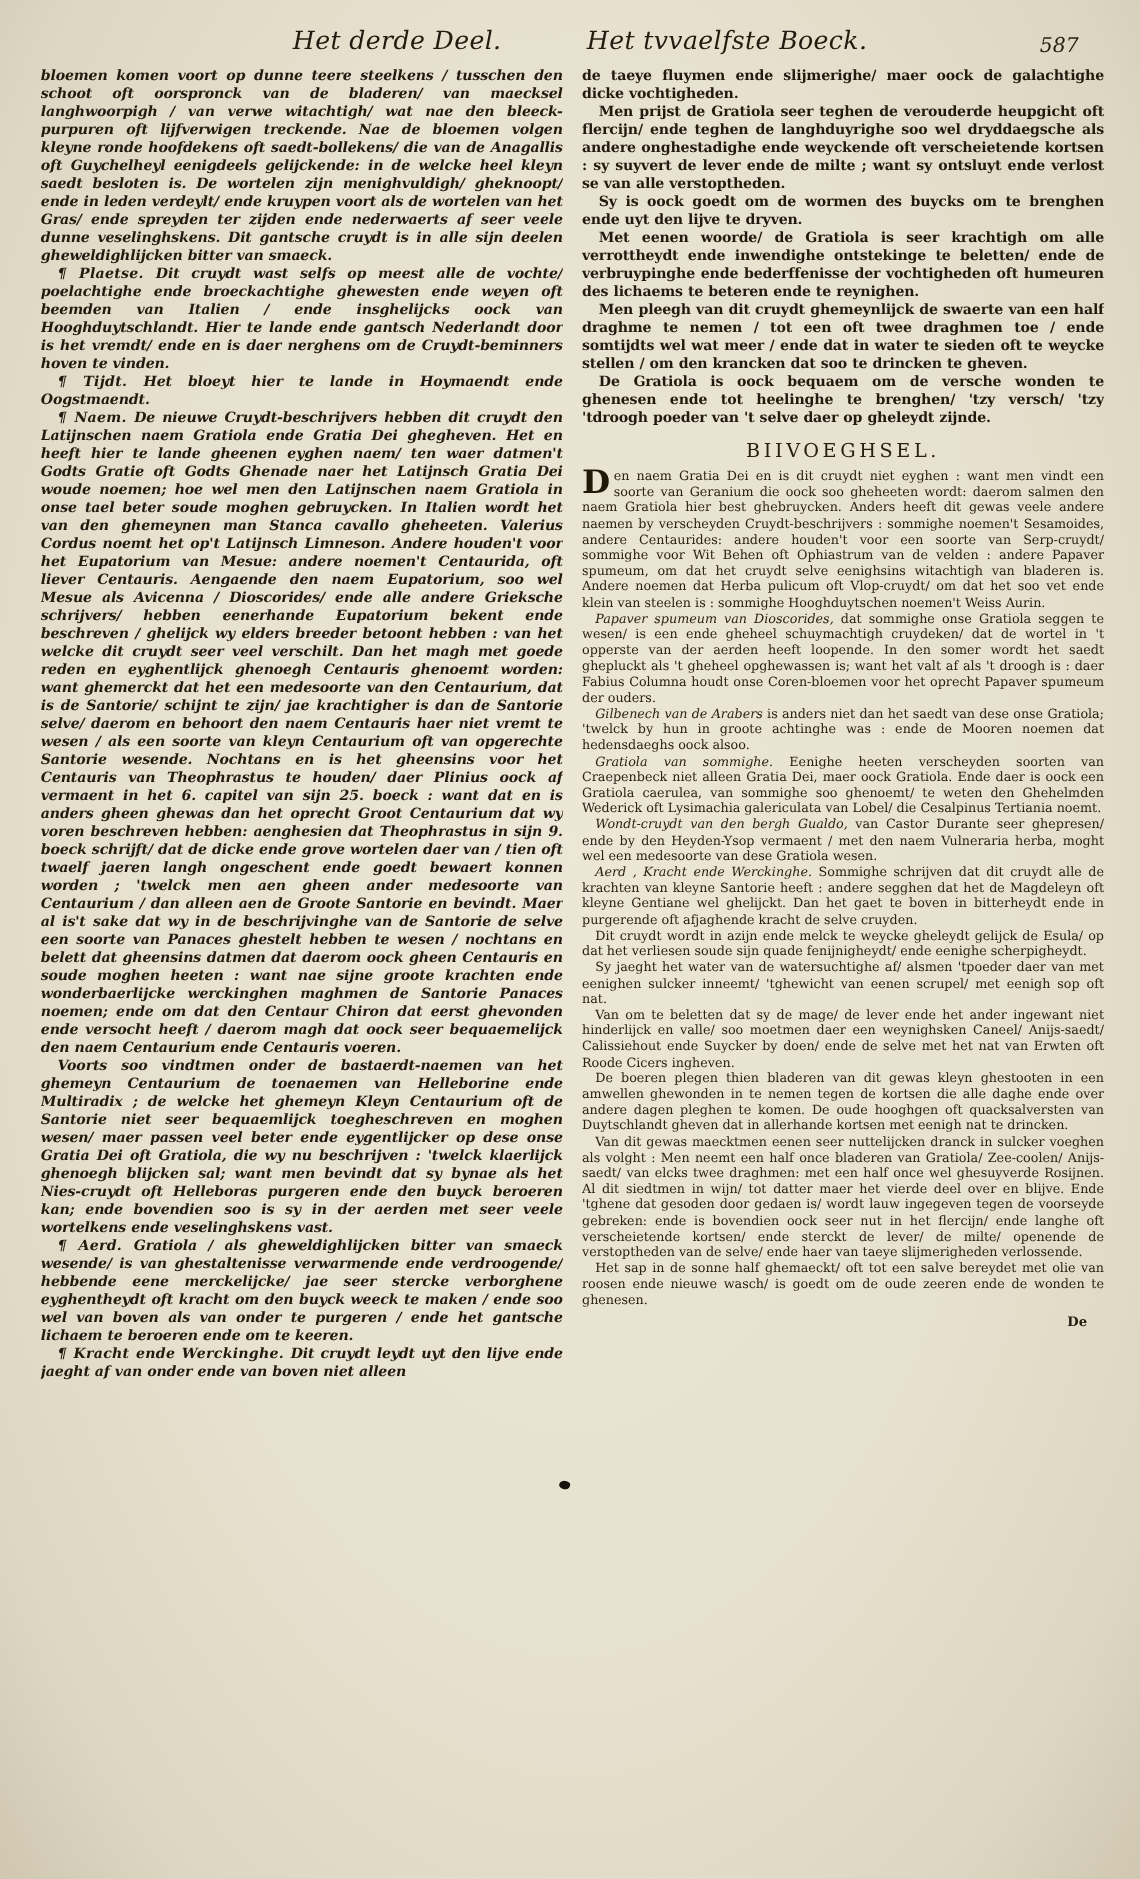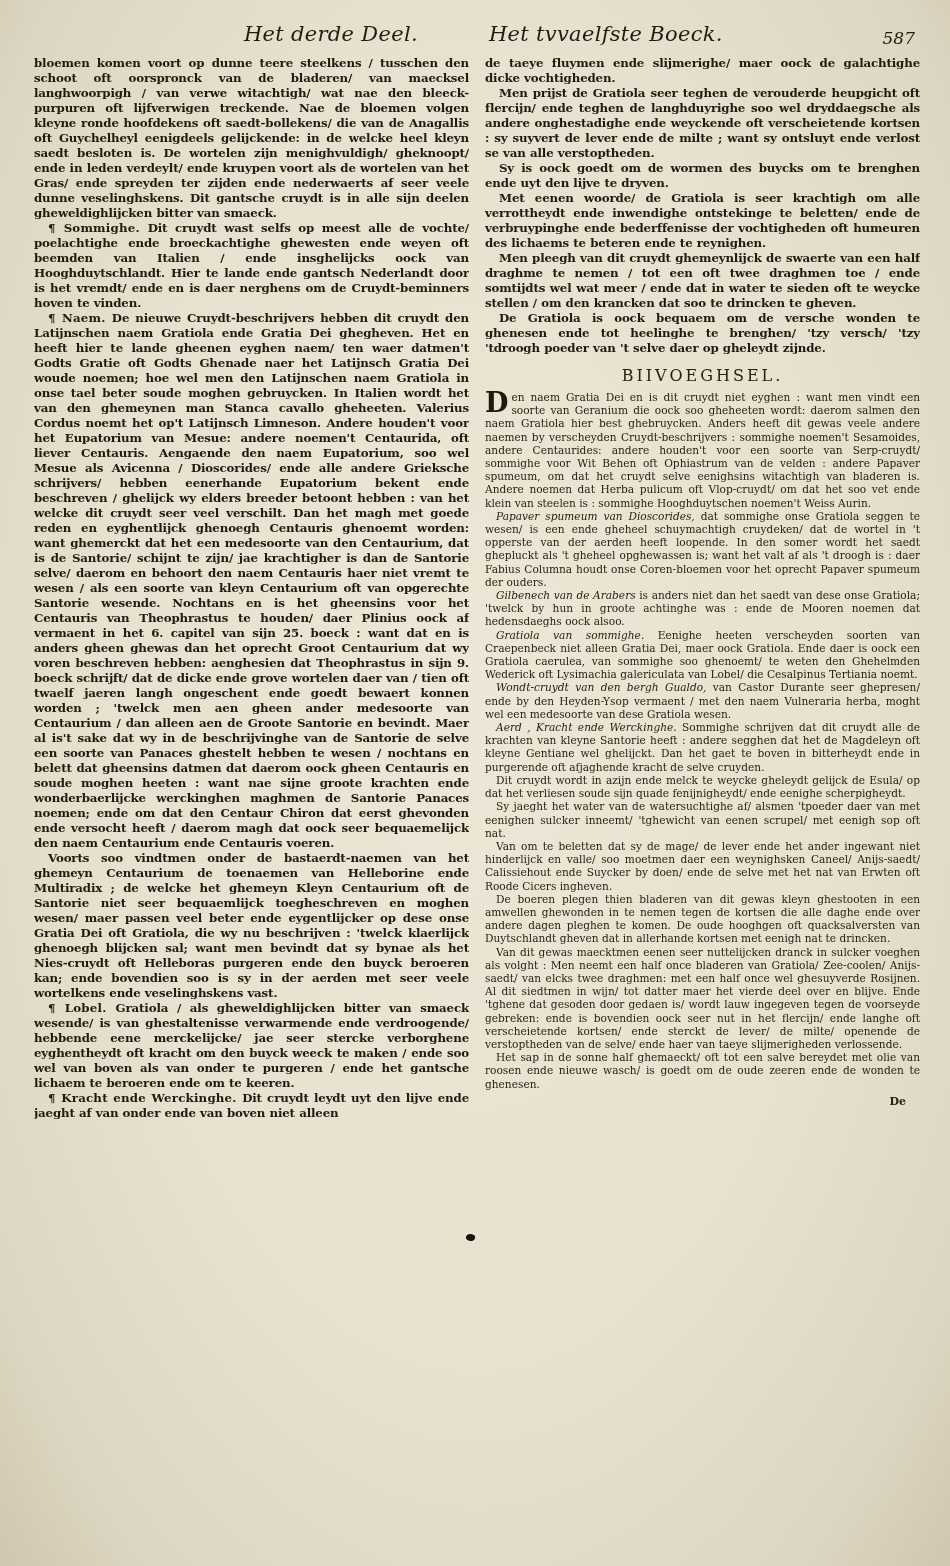--- a/index.html
+++ b/index.html
@@ -12,24 +12,24 @@
     background:
       radial-gradient(ellipse at 50% 45%, #ece7d6 0%, #e7e1cf 55%, #ddd6c2 85%, #cfc7b0 100%);
     color:#241b10;
     font-family:"DejaVu Serif", serif;
     overflow:hidden;
   }
   .header{position:relative;height:34px;}
   .running-title{position:absolute;top:0;font-style:italic;font-size:21px;letter-spacing:.3px;}
   .running-title.left{left:210px;}
   .running-title.right{left:455px;}
-  .page-number{position:absolute;top:6px;right:5px;font-style:italic;font-size:17px;text-align:right;}
+  .page-number{position:absolute;top:6px;right:21px;font-style:italic;font-size:17px;text-align:right;}
   .columns{display:flex;gap:16px;height:1488px;}
   .col{box-sizing:border-box;overflow:hidden;}
-  .col-left{width:442px;}
+  .col-left{width:442px;font-style:italic;}
   .col-right{width:442px;}
   .para{margin:0;text-align:justify;}
   .blackletter .para{
     font-size:11.8px;line-height:15px;font-weight:700;
     letter-spacing:-.15px;word-spacing:.3px;color:#221a0f;
   }
   .indent{text-indent:14px;}
   .lead{font-weight:700;}
   .blackletter .lead{letter-spacing:.2px;}
   .section-heading{
@@ -59,24 +59,25 @@
 <div class="page">
   <div class="header">
     <span class="running-title left">Het derde Deel.</span>
     <span class="running-title right">Het tvvaelfste Boeck.</span>
     <span class="page-number">587</span>
   </div>
 
   <div class="columns">
     <div class="col col-left blackletter">
         <p class="para">bloemen komen voort op dunne teere steelkens / tusschen den schoot oft oorspronck van de bladeren/ van maecksel langhwoorpigh / van verwe witachtigh/ wat nae den bleeck-purpuren oft lijfverwigen treckende. Nae de bloemen volgen kleyne ronde hoofdekens oft saedt-bollekens/ die van de Anagallis oft Guychelheyl eenigdeels gelijckende: in de welcke heel kleyn saedt besloten is. De wortelen zijn menighvuldigh/ gheknoopt/ ende in leden verdeylt/ ende kruypen voort als de wortelen van het Gras/ ende spreyden ter zijden ende nederwaerts af seer veele dunne veselinghskens. Dit gantsche cruydt is in alle sijn deelen gheweldighlijcken bitter van smaeck.</p>
-        <p class="para indent"><span class="lead">¶ Sommighe. </span>Dit cruydt wast selfs op meest alle de vochte/ poelachtighe ende broeckachtighe ghewesten ende weyen oft beemden van Italien / ende insghelijcks oock van Hooghduytschlandt. Hier te lande ende gantsch Nederlandt door is het vremdt/ ende en is daer nerghens om de Cruydt-beminners hoven te vinden.</p>
+        <p class="para indent"><span class="lead">¶ Plaetse. </span>Dit cruydt wast selfs op meest alle de vochte/ poelachtighe ende broeckachtighe ghewesten ende weyen oft beemden van Italien / ende insghelijcks oock van Hooghduytschlandt. Hier te lande ende gantsch Nederlandt door is het vremdt/ ende en is daer nerghens om de Cruydt-beminners hoven te vinden.</p>
+        <p class="para indent"><span class="lead">¶ Tijdt. </span>Het bloeyt hier te lande in Hoymaendt ende Oogstmaendt.</p>
         <p class="para indent"><span class="lead">¶ Naem. </span>De nieuwe Cruydt-beschrijvers hebben dit cruydt den Latijnschen naem Gratiola ende Gratia Dei ghegheven. Het en heeft hier te lande gheenen eyghen naem/ ten waer datmen't Godts Gratie oft Godts Ghenade naer het Latijnsch Gratia Dei woude noemen; hoe wel men den Latijnschen naem Gratiola in onse tael beter soude moghen gebruycken. In Italien wordt het van den ghemeynen man Stanca cavallo gheheeten. Valerius Cordus noemt het op't Latijnsch Limneson. Andere houden't voor het Eupatorium van Mesue: andere noemen't Centaurida, oft liever Centauris. Aengaende den naem Eupatorium, soo wel Mesue als Avicenna / Dioscorides/ ende alle andere Grieksche schrijvers/ hebben eenerhande Eupatorium bekent ende beschreven / ghelijck wy elders breeder betoont hebben : van het welcke dit cruydt seer veel verschilt. Dan het magh met goede reden en eyghentlijck ghenoegh Centauris ghenoemt worden: want ghemerckt dat het een medesoorte van den Centaurium, dat is de Santorie/ schijnt te zijn/ jae krachtigher is dan de Santorie selve/ daerom en behoort den naem Centauris haer niet vremt te wesen / als een soorte van kleyn Centaurium oft van opgerechte Santorie wesende. Nochtans en is het gheensins voor het Centauris van Theophrastus te houden/ daer Plinius oock af vermaent in het 6. capitel van sijn 25. boeck : want dat en is anders gheen ghewas dan het oprecht Groot Centaurium dat wy voren beschreven hebben: aenghesien dat Theophrastus in sijn 9. boeck schrijft/ dat de dicke ende grove wortelen daer van / tien oft twaelf jaeren langh ongeschent ende goedt bewaert konnen worden ; 'twelck men aen gheen ander medesoorte van Centaurium / dan alleen aen de Groote Santorie en bevindt. Maer al is't sake dat wy in de beschrijvinghe van de Santorie de selve een soorte van Panaces ghestelt hebben te wesen / nochtans en belett dat gheensins datmen dat daerom oock gheen Centauris en soude moghen heeten : want nae sijne groote krachten ende wonderbaerlijcke werckinghen maghmen de Santorie Panaces noemen; ende om dat den Centaur Chiron dat eerst ghevonden ende versocht heeft / daerom magh dat oock seer bequaemelijck den naem Centaurium ende Centauris voeren.</p>
         <p class="para indent">Voorts soo vindtmen onder de bastaerdt-naemen van het ghemeyn Centaurium de toenaemen van Helleborine ende Multiradix ; de welcke het ghemeyn Kleyn Centaurium oft de Santorie niet seer bequaemlijck toegheschreven en moghen wesen/ maer passen veel beter ende eygentlijcker op dese onse Gratia Dei oft Gratiola, die wy nu beschrijven : 'twelck klaerlijck ghenoegh blijcken sal; want men bevindt dat sy bynae als het Nies-cruydt oft Helleboras purgeren ende den buyck beroeren kan; ende bovendien soo is sy in der aerden met seer veele wortelkens ende veselinghskens vast.</p>
-        <p class="para indent"><span class="lead">¶ Lobel. </span>Gratiola / als gheweldighlijcken bitter van smaeck wesende/ is van ghestaltenisse verwarmende ende verdroogende/ hebbende eene merckelijcke/ jae seer stercke verborghene eyghentheydt oft kracht om den buyck weeck te maken / ende soo wel van boven als van onder te purgeren / ende het gantsche lichaem te beroeren ende om te keeren.</p>
+        <p class="para indent"><span class="lead">¶ Aerd. </span>Gratiola / als gheweldighlijcken bitter van smaeck wesende/ is van ghestaltenisse verwarmende ende verdroogende/ hebbende eene merckelijcke/ jae seer stercke verborghene eyghentheydt oft kracht om den buyck weeck te maken / ende soo wel van boven als van onder te purgeren / ende het gantsche lichaem te beroeren ende om te keeren.</p>
         <p class="para indent"><span class="lead">¶ Kracht ende Werckinghe. </span>Dit cruydt leydt uyt den lijve ende jaeght af van onder ende van boven niet alleen</p>
       </div>
     <div class="col col-right">
       <div class="blackletter">
           <p class="para">de taeye fluymen ende slijmerighe/ maer oock de galachtighe dicke vochtigheden.</p>
           <p class="para indent">Men prijst de Gratiola seer teghen de verouderde heupgicht oft flercijn/ ende teghen de langhduyrighe soo wel dryddaegsche als andere onghestadighe ende weyckende oft verscheietende kortsen : sy suyvert de lever ende de milte ; want sy ontsluyt ende verlost se van alle verstoptheden.</p>
           <p class="para indent">Sy is oock goedt om de wormen des buycks om te brenghen ende uyt den lijve te dryven.</p>
           <p class="para indent">Met eenen woorde/ de Gratiola is seer krachtigh om alle verrottheydt ende inwendighe ontstekinge te beletten/ ende de verbruypinghe ende bederffenisse der vochtigheden oft humeuren des lichaems te beteren ende te reynighen.</p>
           <p class="para indent">Men pleegh van dit cruydt ghemeynlijck de swaerte van een half draghme te nemen / tot een oft twee draghmen toe / ende somtijdts wel wat meer / ende dat in water te sieden oft te weycke stellen / om den krancken dat soo te drincken te gheven.</p>
           <p class="para indent">De Gratiola is oock bequaem om de versche wonden te ghenesen ende tot heelinghe te brenghen/ 'tzy versch/ 'tzy 'tdroogh poeder van 't selve daer op gheleydt zijnde.</p>

